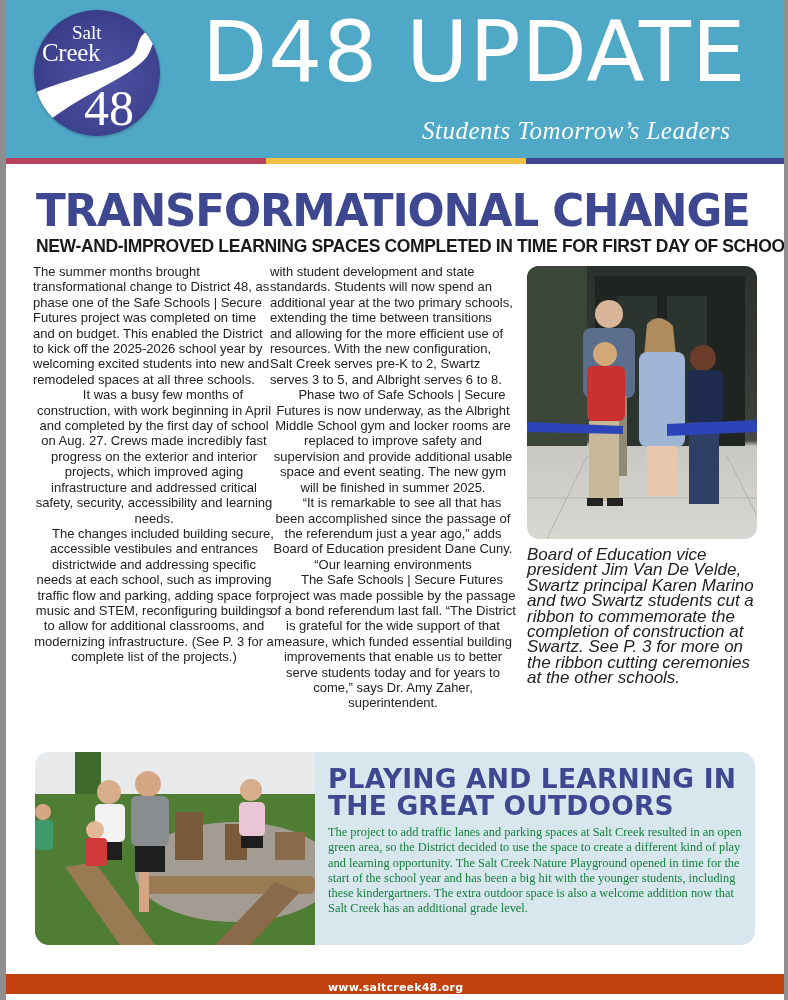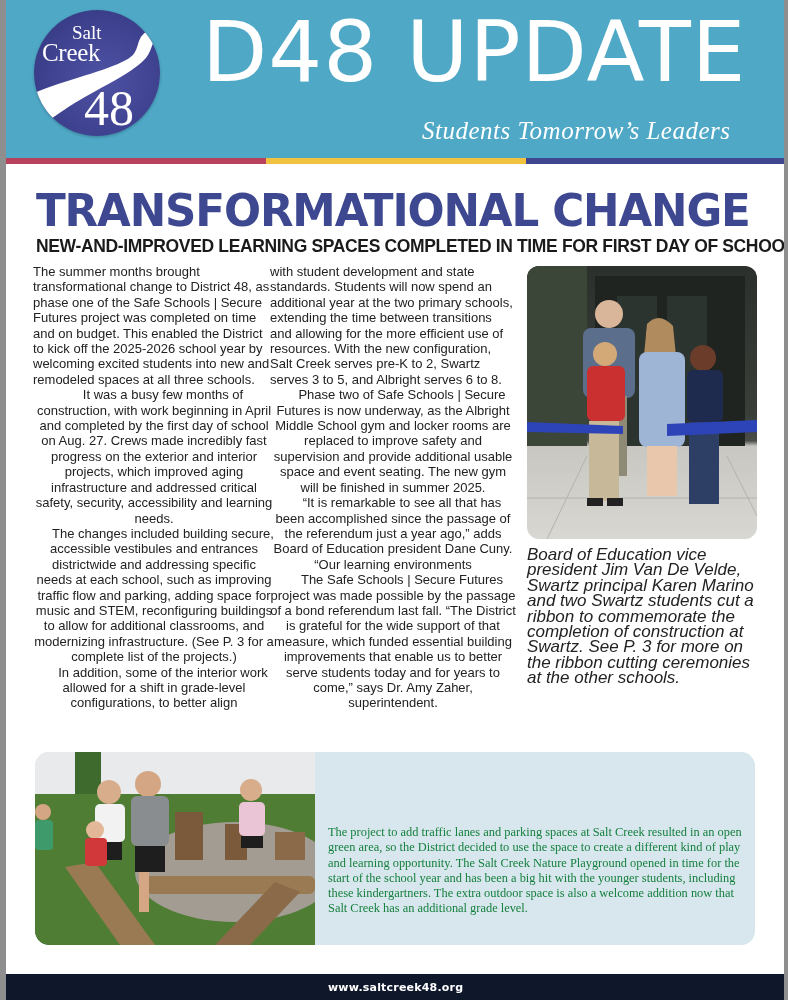--- a/index.html
+++ b/index.html
@@ -111,22 +111,22 @@
     font-size: 26.5px; line-height: 27px; letter-spacing: 0.2px;
   }
   .outdoor-text {
     position: absolute; left: 293px; top: 73px; width: 420px;
     font-family: Liberation Serif, serif; font-size: 12.4px;
     line-height: 15.3px; color: #15803d;
   }
 
   
   .footer {
-    position: absolute; left: 0; top: 974px; width: 778px; height: 26px;
-    background: #0f172a;
+    position: absolute; left: 0; top: 974px; width: 778px; height: 20px;
+    background: #c2410c;
   }
   .footer-url {
     position: absolute; left: 322px; top: 7px; color: #fff;
     font-family: "DejaVu Sans", sans-serif; font-weight: bold; font-size: 11px;
     letter-spacing: 0.2px;
   }
 </style>
 </head>
 <body>
 
@@ -148,21 +148,20 @@
   <div class="stripe s2"></div>
   <div class="stripe s3"></div>
 
   <h1 class="headline">TRANSFORMATIONAL CHANGE</h1>
   <h2 class="subhead">NEW-AND-IMPROVED LEARNING SPACES COMPLETED IN TIME FOR FIRST DAY OF SCHOOL</h2>
 
   <div class="col col1">
     <p>The summer months brought transformational change to District 48, as phase one of the Safe Schools | Secure Futures project was completed on time and on budget. This enabled the District to kick off the 2025-2026 school year by welcoming excited students into new and remodeled spaces at all three schools.</p>
     <p class="indent">It was a busy few months of construction, with work beginning in April and completed by the first day of school on Aug. 27. Crews made incredibly fast progress on the exterior and interior projects, which improved aging infrastructure and addressed critical safety, security, accessibility and learning needs.</p>
     <p class="indent">The changes included building secure, accessible vestibules and entrances districtwide and addressing specific needs at each school, such as improving traffic flow and parking, adding space for music and STEM, reconfiguring buildings to allow for additional classrooms, and modernizing infrastructure. (See P. 3 for a complete list of the projects.)</p>
-    <p class="indent">In addition, some of the interior work allowed for a shift in grade-level configurations, to better align</p>
   </div>
 
   <div class="col col2">
     <p>with student development and state standards. Students will now spend an additional year at the two primary schools, extending the time between transitions and allowing for the more efficient use of resources. With the new configuration, Salt Creek serves pre-K to 2, Swartz serves 3 to 5, and Albright serves 6 to 8.</p>
     <p class="indent">Phase two of Safe Schools | Secure Futures is now underway, as the Albright Middle School gym and locker rooms are replaced to improve safety and supervision and provide additional usable space and event seating. The new gym will be finished in summer 2025.</p>
     <p class="indent">“It is remarkable to see all that has been accomplished since the passage of the referendum just a year ago,” adds Board of Education president Dane Cuny. “Our learning environments</p>
     <p class="indent">The Safe Schools | Secure Futures project was made possible by the passage of a bond referendum last fall. “The District is grateful for the wide support of that measure, which funded essential building improvements that enable us to better serve students today and for years to come,” says Dr. Amy Zaher, superintendent.</p>
   </div>
 
   <div class="photo1">
@@ -227,20 +226,21 @@
         <rect x="63" y="90" width="24" height="18" fill="#1e1e1e"></rect>
         <circle cx="216" cy="38" r="11" fill="#d8ad8c"></circle>
         <rect x="204" y="50" width="26" height="34" rx="5" fill="#e9c5d6"></rect>
         <rect x="206" y="84" width="22" height="12" fill="#1e1e1e"></rect>
         <circle cx="60" cy="78" r="9" fill="#e3b898"></circle>
         <rect x="50" y="86" width="22" height="28" rx="4" fill="#d0383a"></rect>
         <circle cx="8" cy="60" r="8" fill="#d5a684"></circle>
         <rect x="0" y="68" width="18" height="30" rx="4" fill="#3f9a6b"></rect>
       </svg>
     </div>
+    <h2 class="outdoor-title">PLAYING AND LEARNING IN THE GREAT OUTDOORS</h2>
     <p class="outdoor-text">The project to add traffic lanes and parking spaces at Salt Creek resulted in an open green area, so the District decided to use the space to create a different kind of play and learning opportunity. The Salt Creek Nature Playground opened in time for the start of the school year and has been a big hit with the younger students, including these kindergartners. The extra outdoor space is also a welcome addition now that Salt Creek has an additional grade level.</p>
   </div>
 
   <div class="footer">
     <span class="footer-url">www.saltcreek48.org</span>
   </div>
 
 </div>
 
 </body></html>

